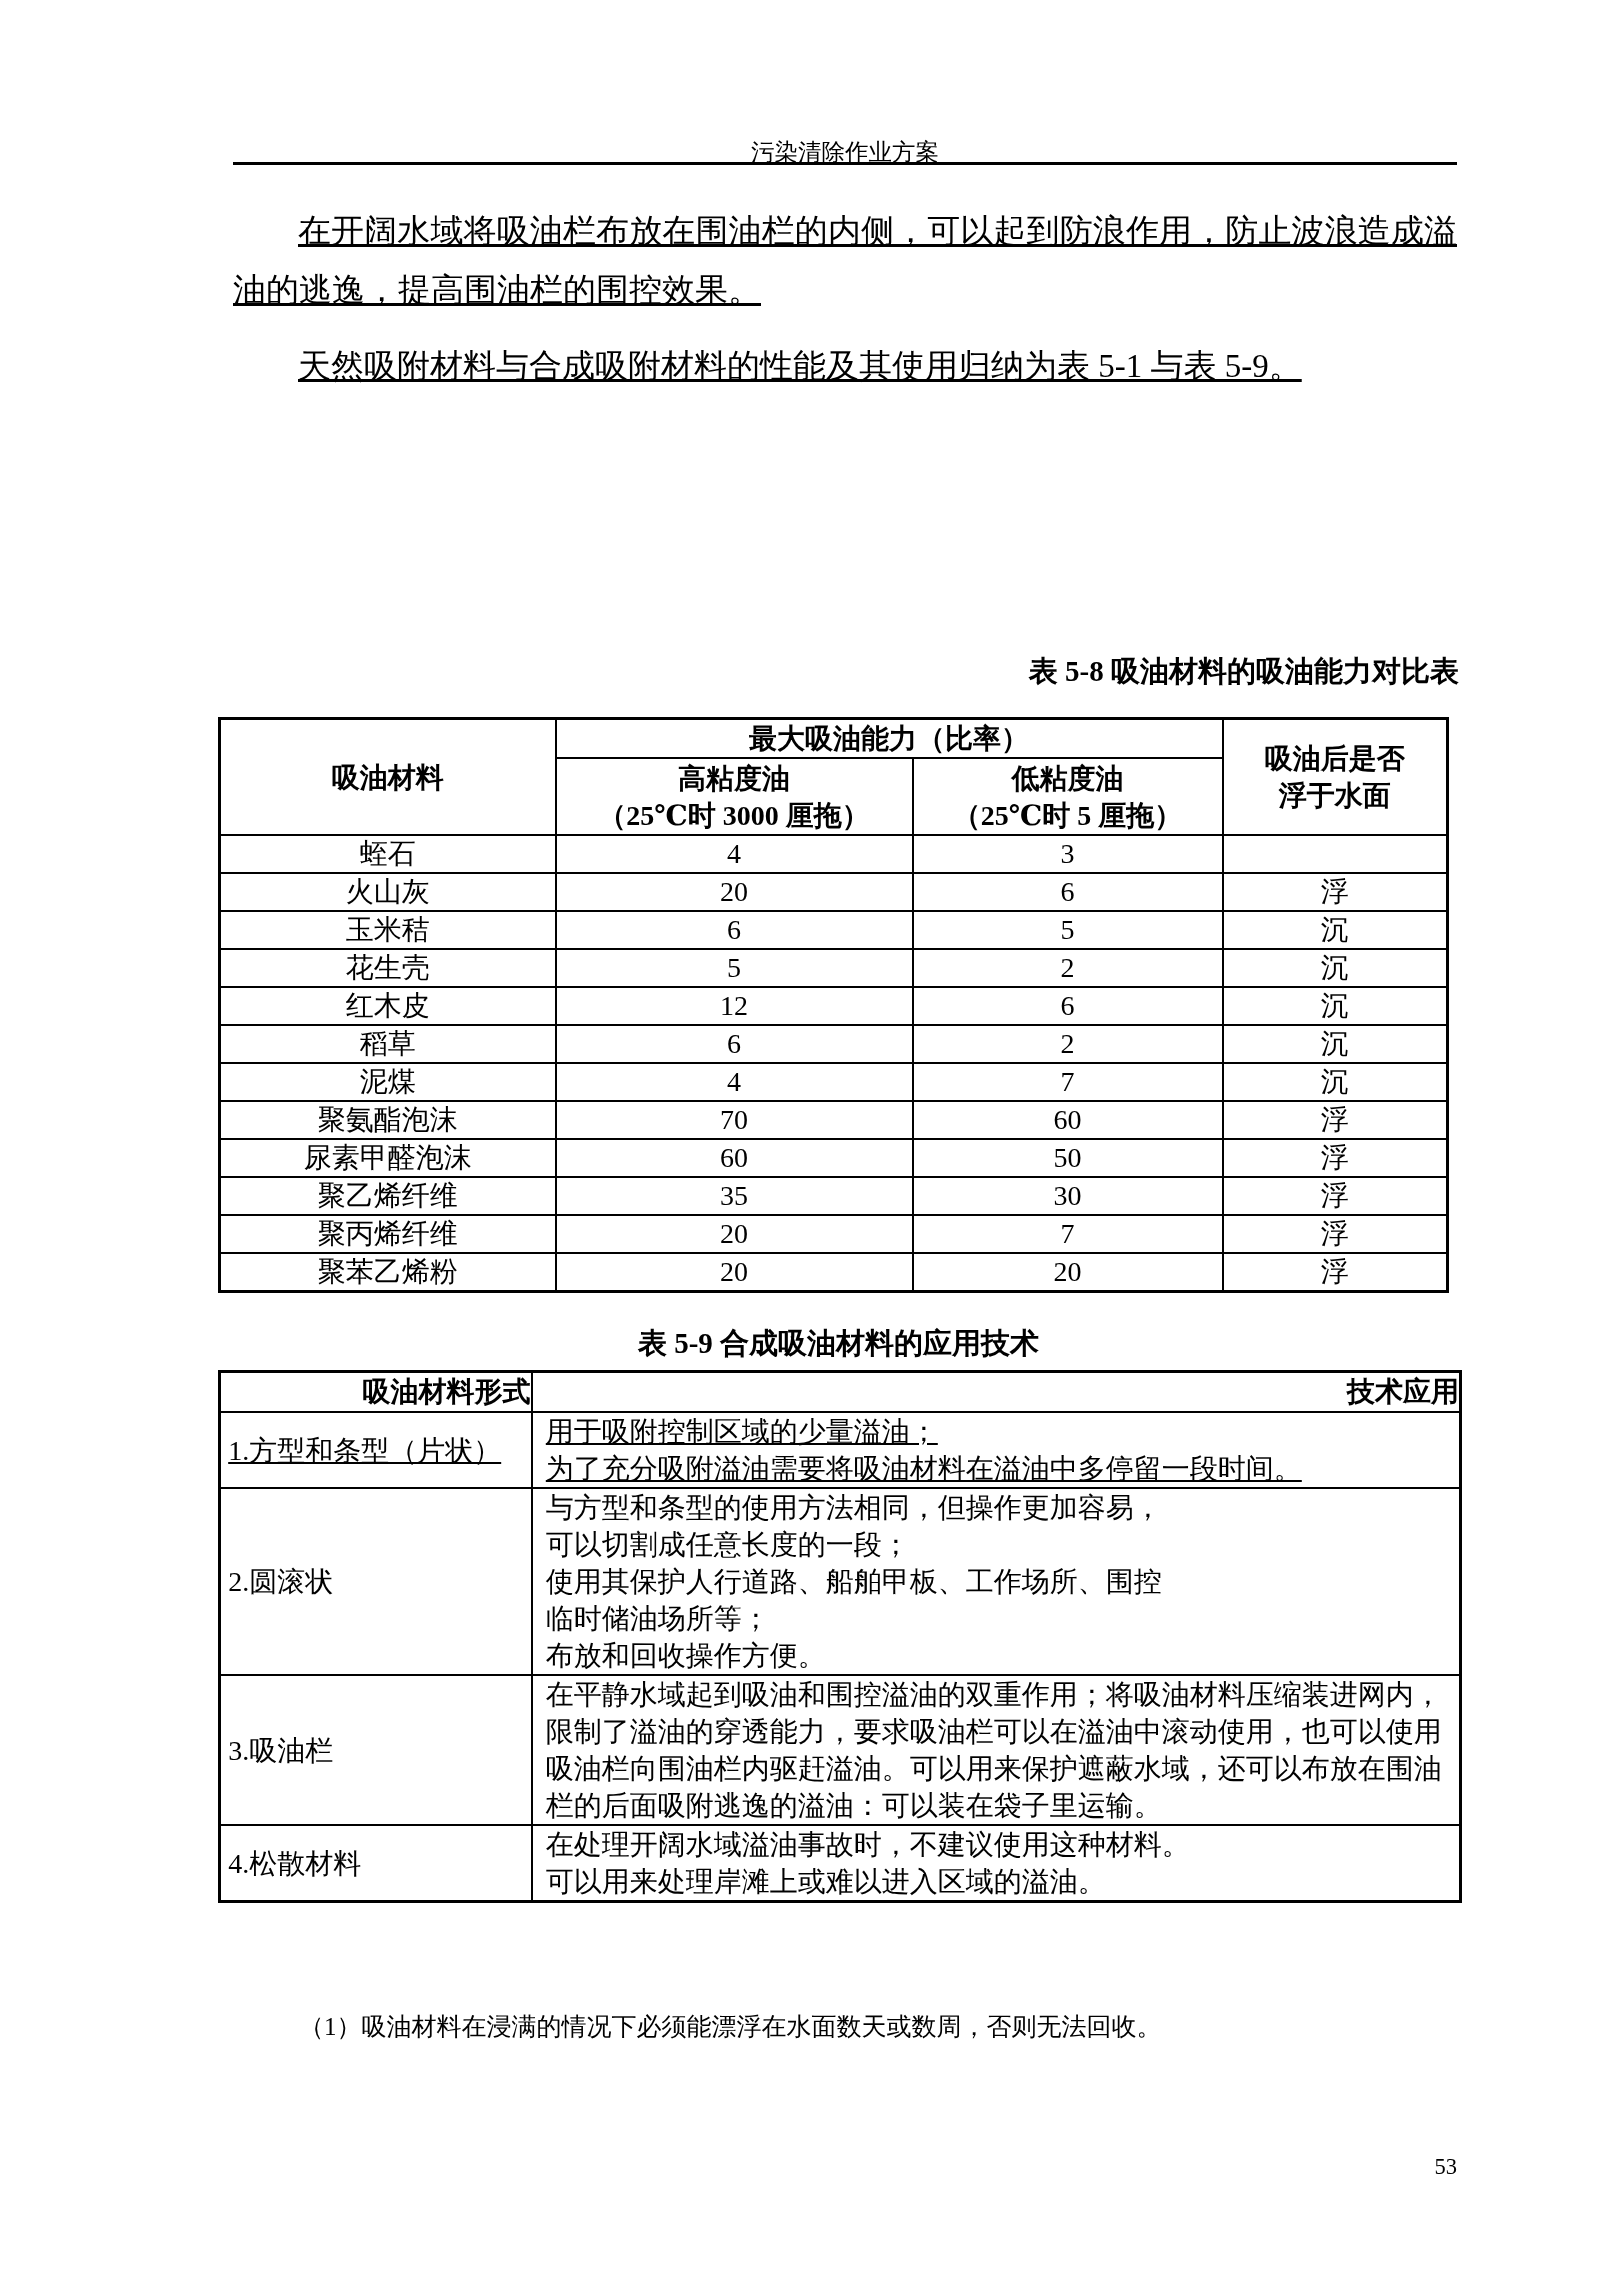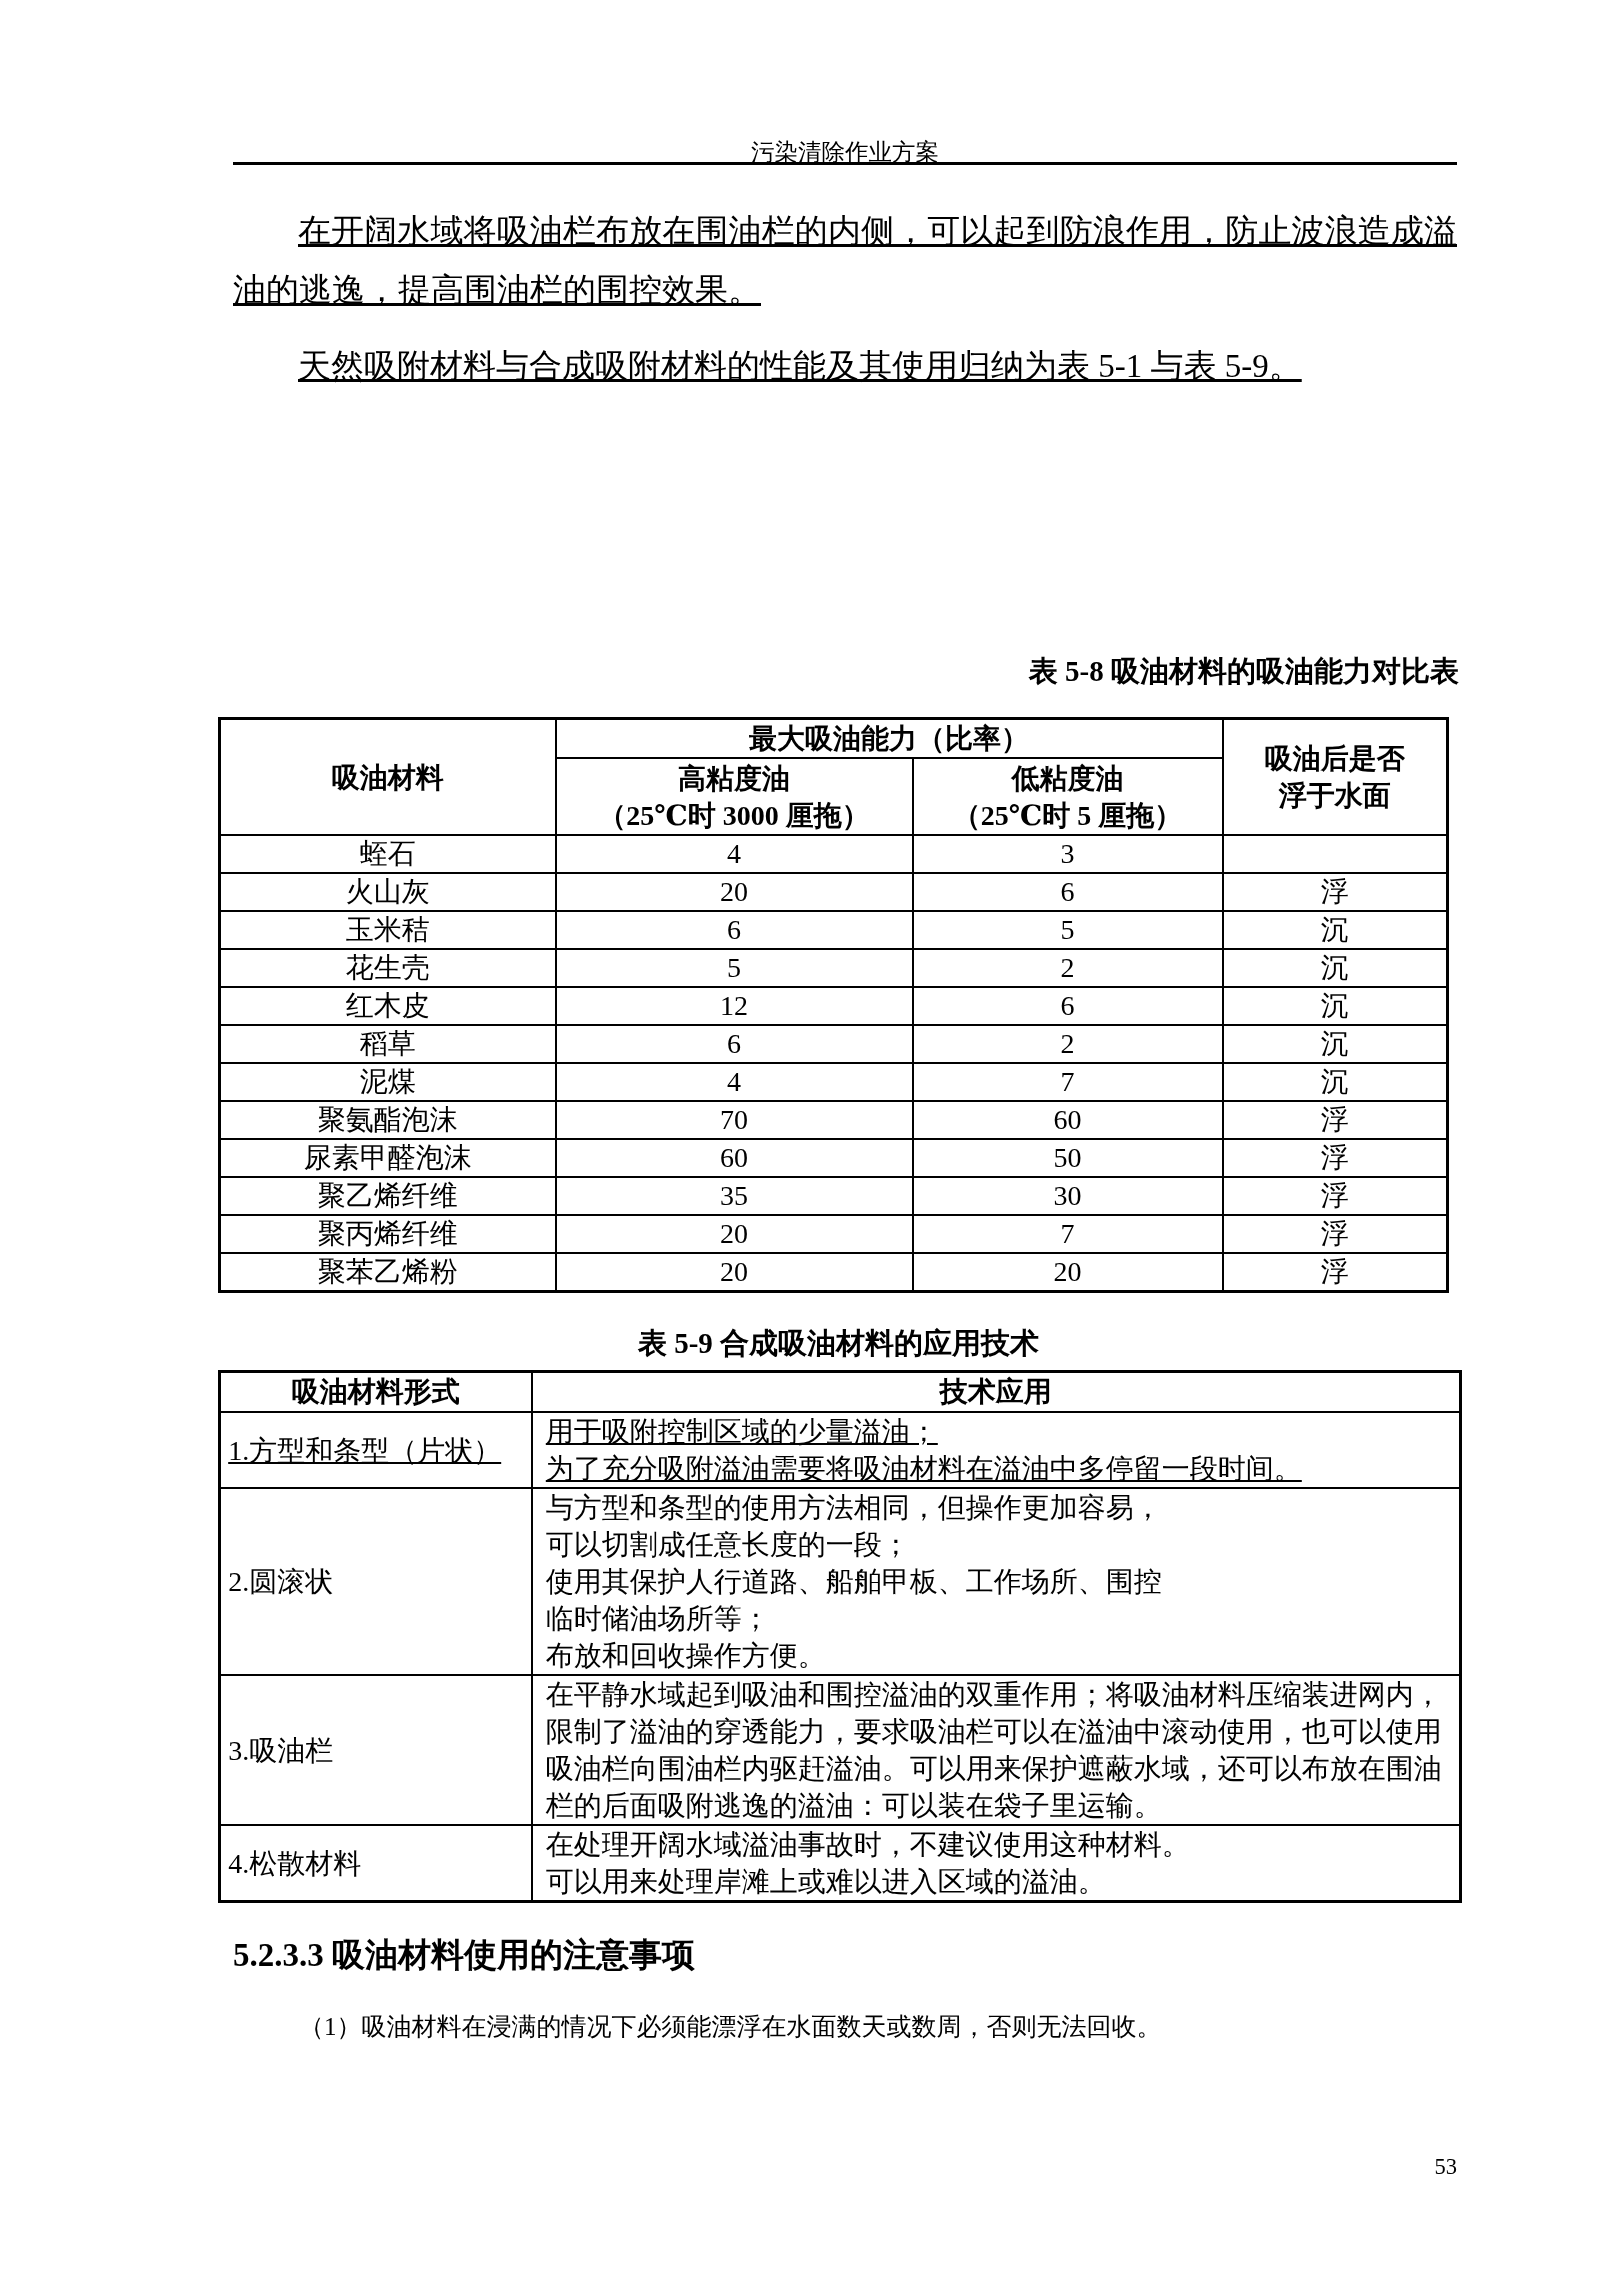--- a/index.html
+++ b/index.html
@@ -75,21 +75,21 @@
   
   .t58 { left: 218px; top: 717px; width: 1228px; }
   .t58 th, .t58 td { text-align: center; }
   .t58 .rowA th { height: 37px; line-height: 37px; }
   .t58 .rowB th { height: 75px; }
   .t58 tbody td { height: 36px; line-height: 36px; }
   .t58 .two-line div { line-height: 37px; }
 
   
   .t59 { left: 218px; top: 1370px; width: 1241px; }
-  .t59 thead th { height: 38px; line-height: 38px; text-align: center; }
+  .t59 thead th { height: 38px; line-height: 38px; text-align: right; }
   .t59 td.form-cell {
     text-align: left;
     padding-left: 7.2px;
     white-space: nowrap;
     line-height: 33px;
   }
   .t59 td.app-cell { text-align: left; padding-left: 13.3px; }
   .t59 .app-line { line-height: 37px; }
   .t59 .row-h1 { height: 73px; text-decoration: underline; }
   .t59 .row-h2 { height: 184px; }
@@ -277,19 +277,18 @@
       <tr class="row-h4">
         <td class="form-cell">4.松散材料</td>
         <td class="app-cell">
           <div class="app-line">在处理开阔水域溢油事故时，不建议使用这种材料。</div>
           <div class="app-line">可以用来处理岸滩上或难以进入区域的溢油。</div>
         </td>
       </tr>
     </tbody>
   </table>
 
-  <div class="section-heading">5.2.3.3 吸油材料使用的注意事项</div>
   <div class="note-para">（1）吸油材料在浸满的情况下必须能漂浮在水面数天或数周，否则无法回收。</div>
 
   <div class="page-number">53</div>
 
 </div>
 
 
 </body></html>

